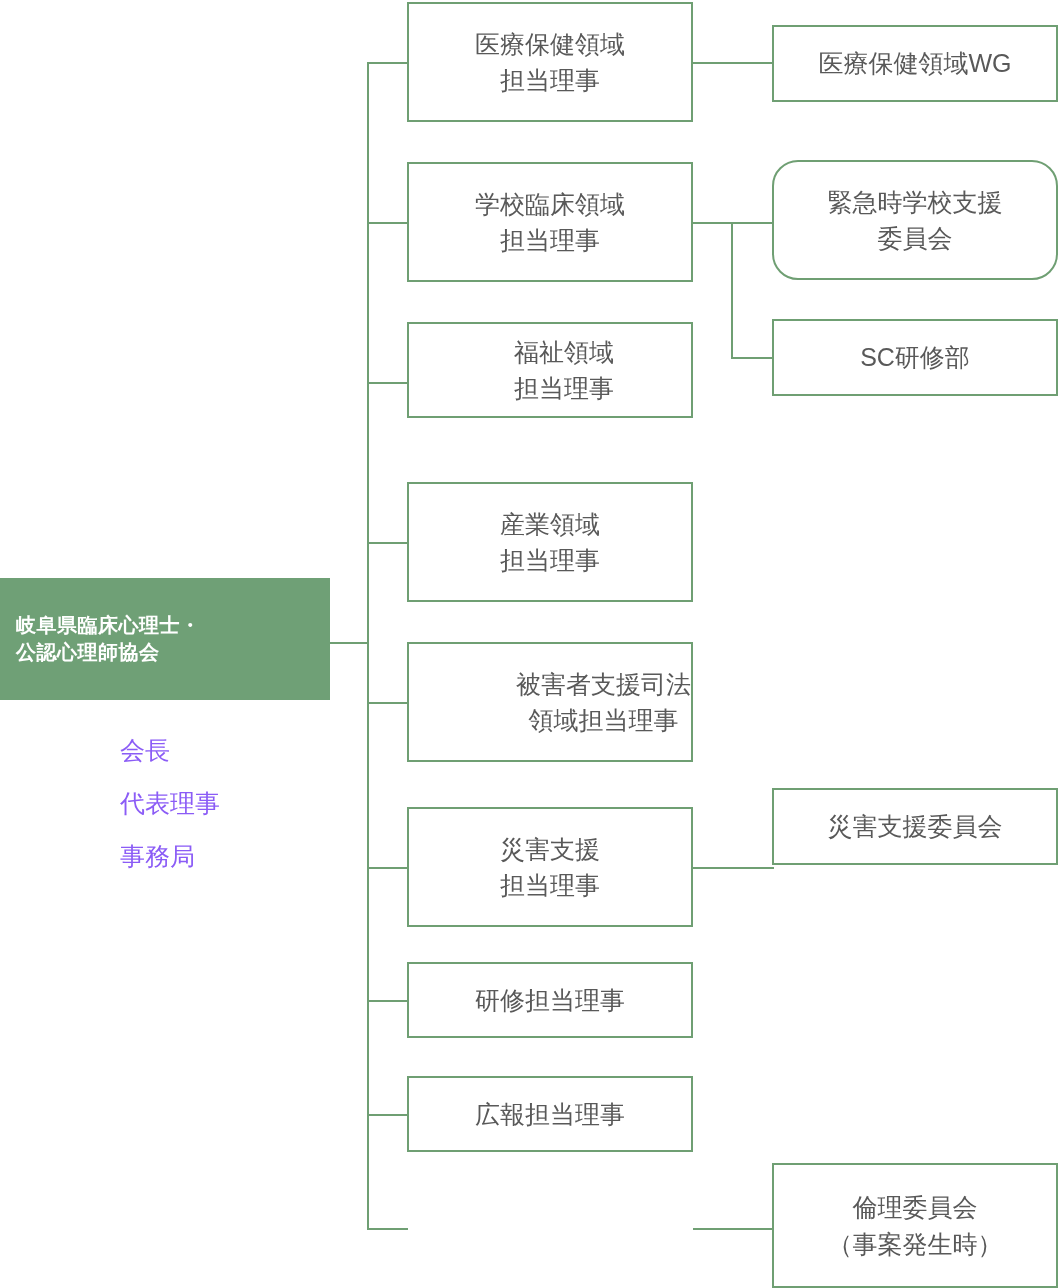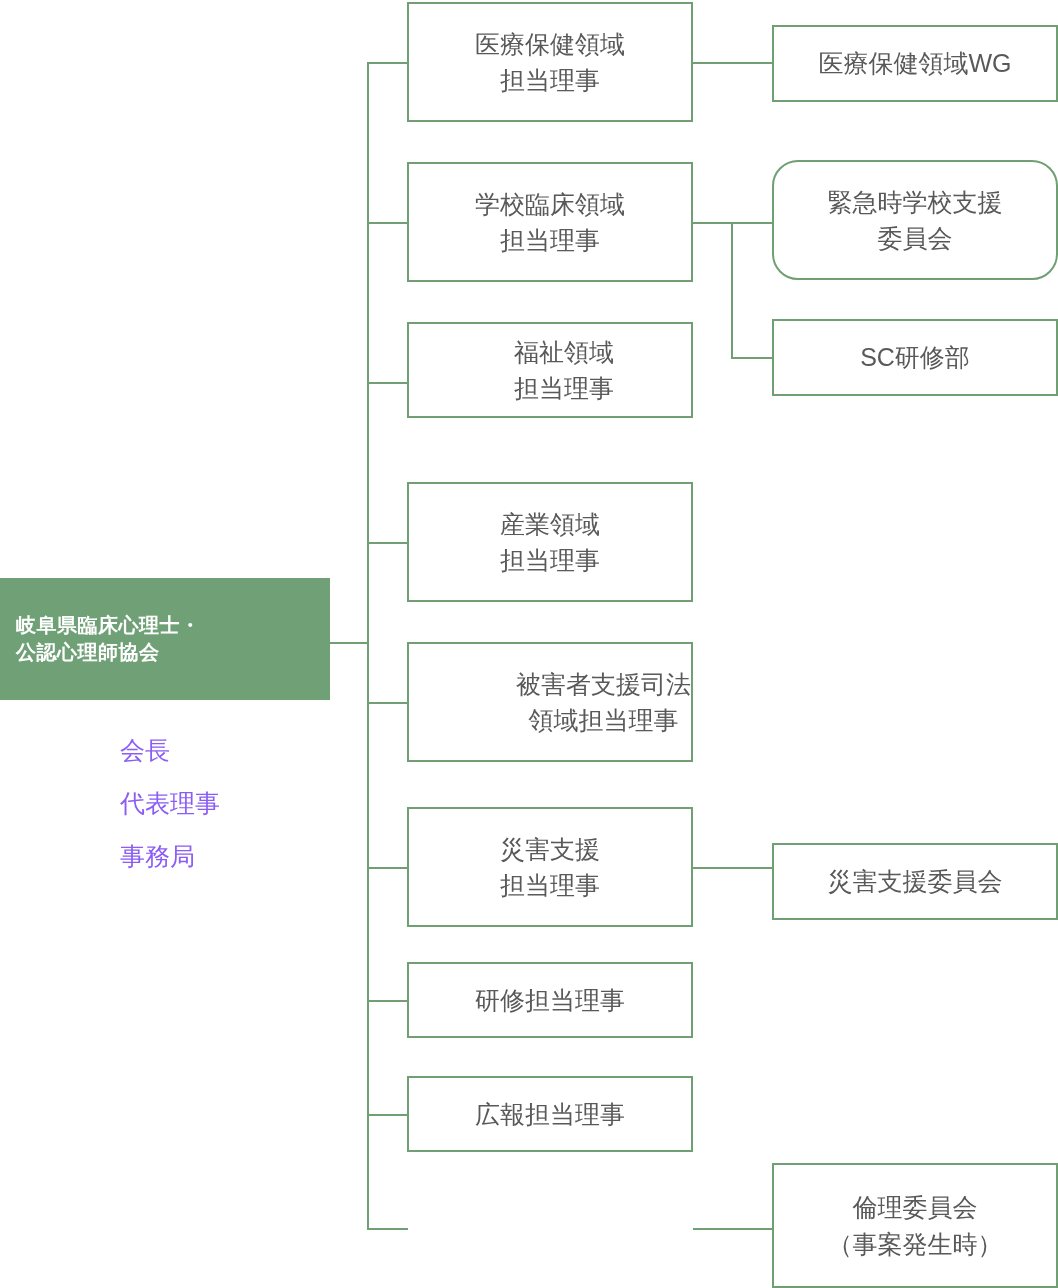--- a/index.html
+++ b/index.html
@@ -161,21 +161,21 @@
 
   <div class="node" style="left:772px; top:160px; width:286px; height:120px;border-radius:26px;">
     <span class="ntext">緊急時学校支援
 委員会</span>
   </div>
 
   <div class="node" style="left:772px; top:319px; width:286px; height:77px;">
     <span class="ntext">SC研修部</span>
   </div>
 
-  <div class="node" style="left:772px; top:843px; width:286px; height:77px;">
+  <div class="node" style="left:772px; top:788px; width:286px; height:77px;">
     <span class="ntext">災害支援委員会</span>
   </div>
 
   <div class="node" style="left:772px; top:1163px; width:286px; height:125px;">
     <span class="ntext">倫理委員会
 （事案発生時）</span>
   </div>
 
 </div>
 

